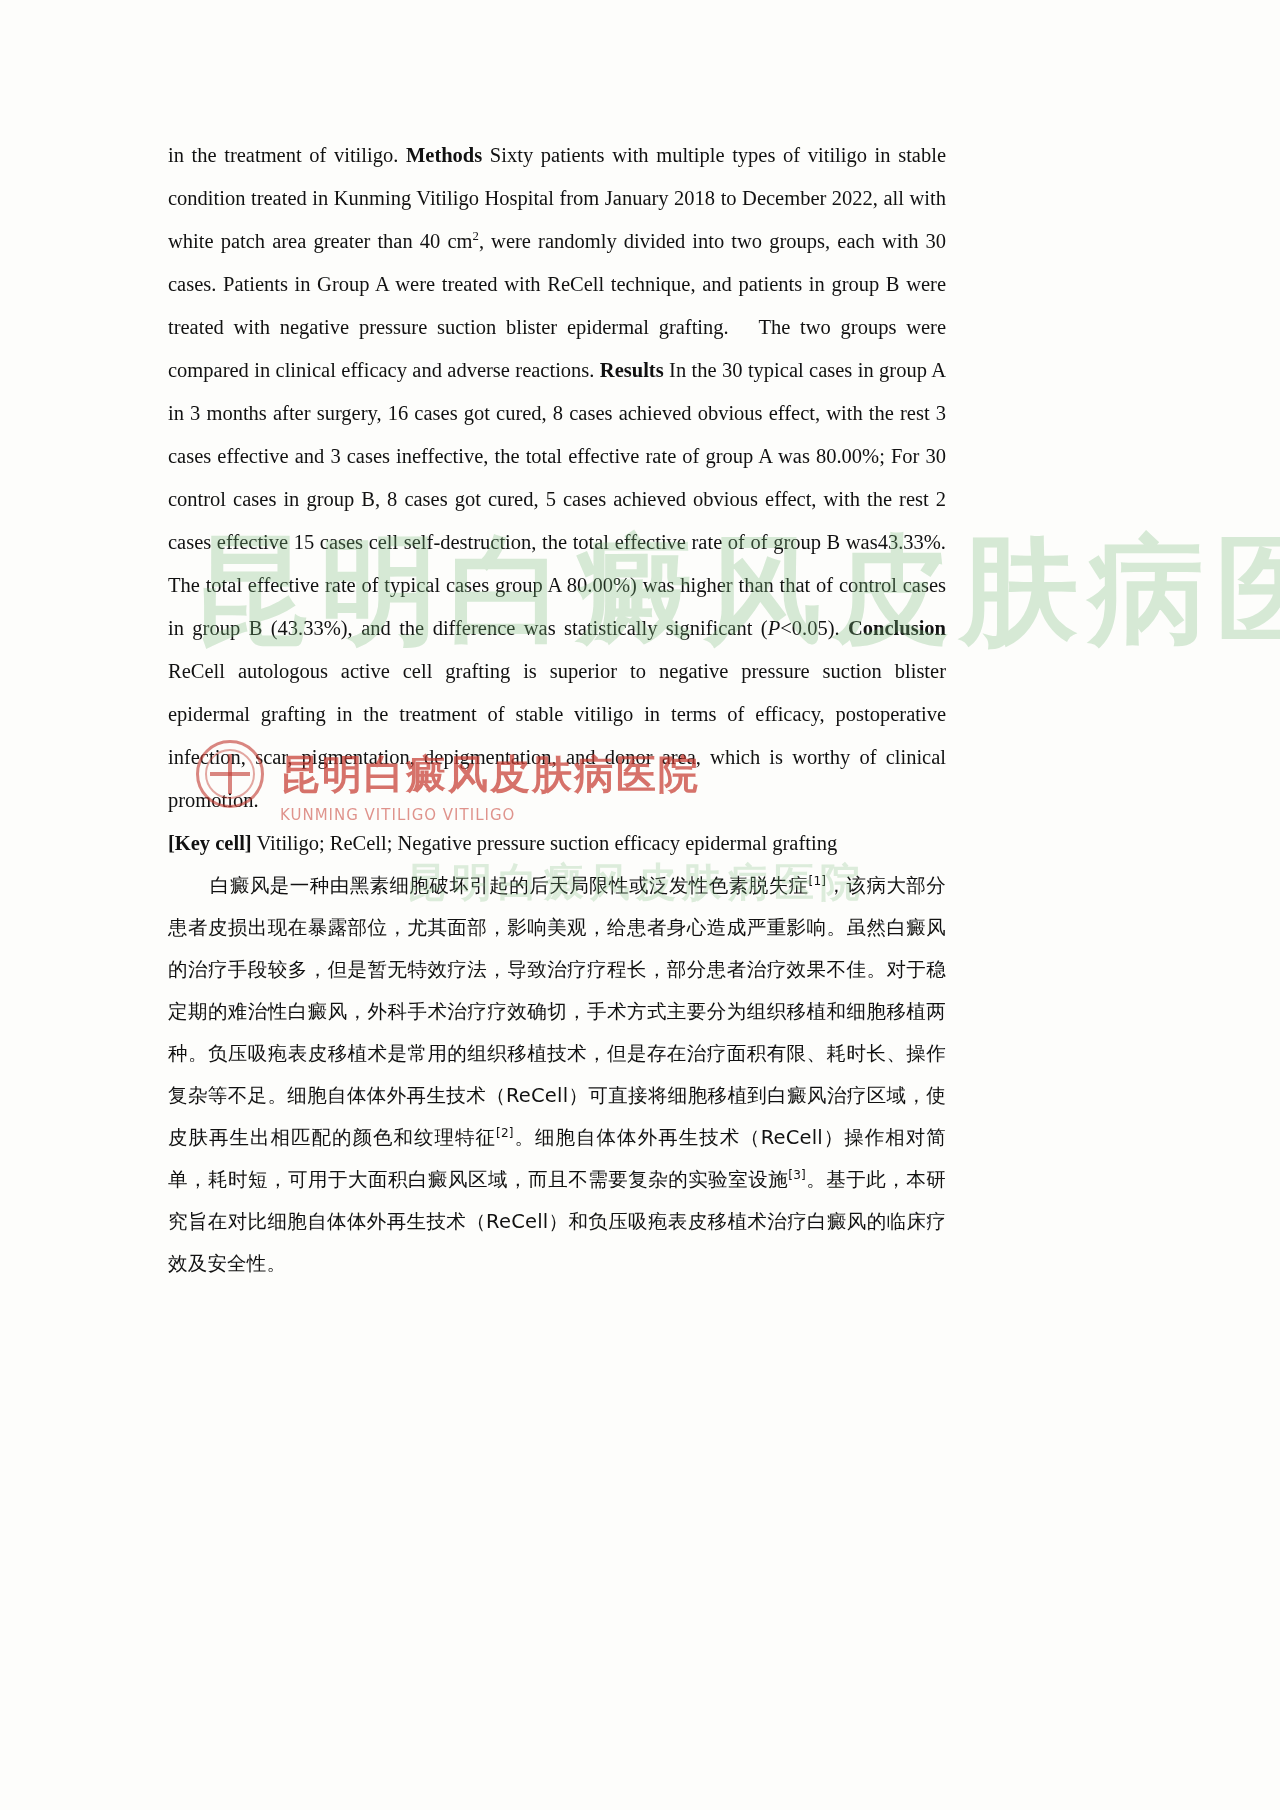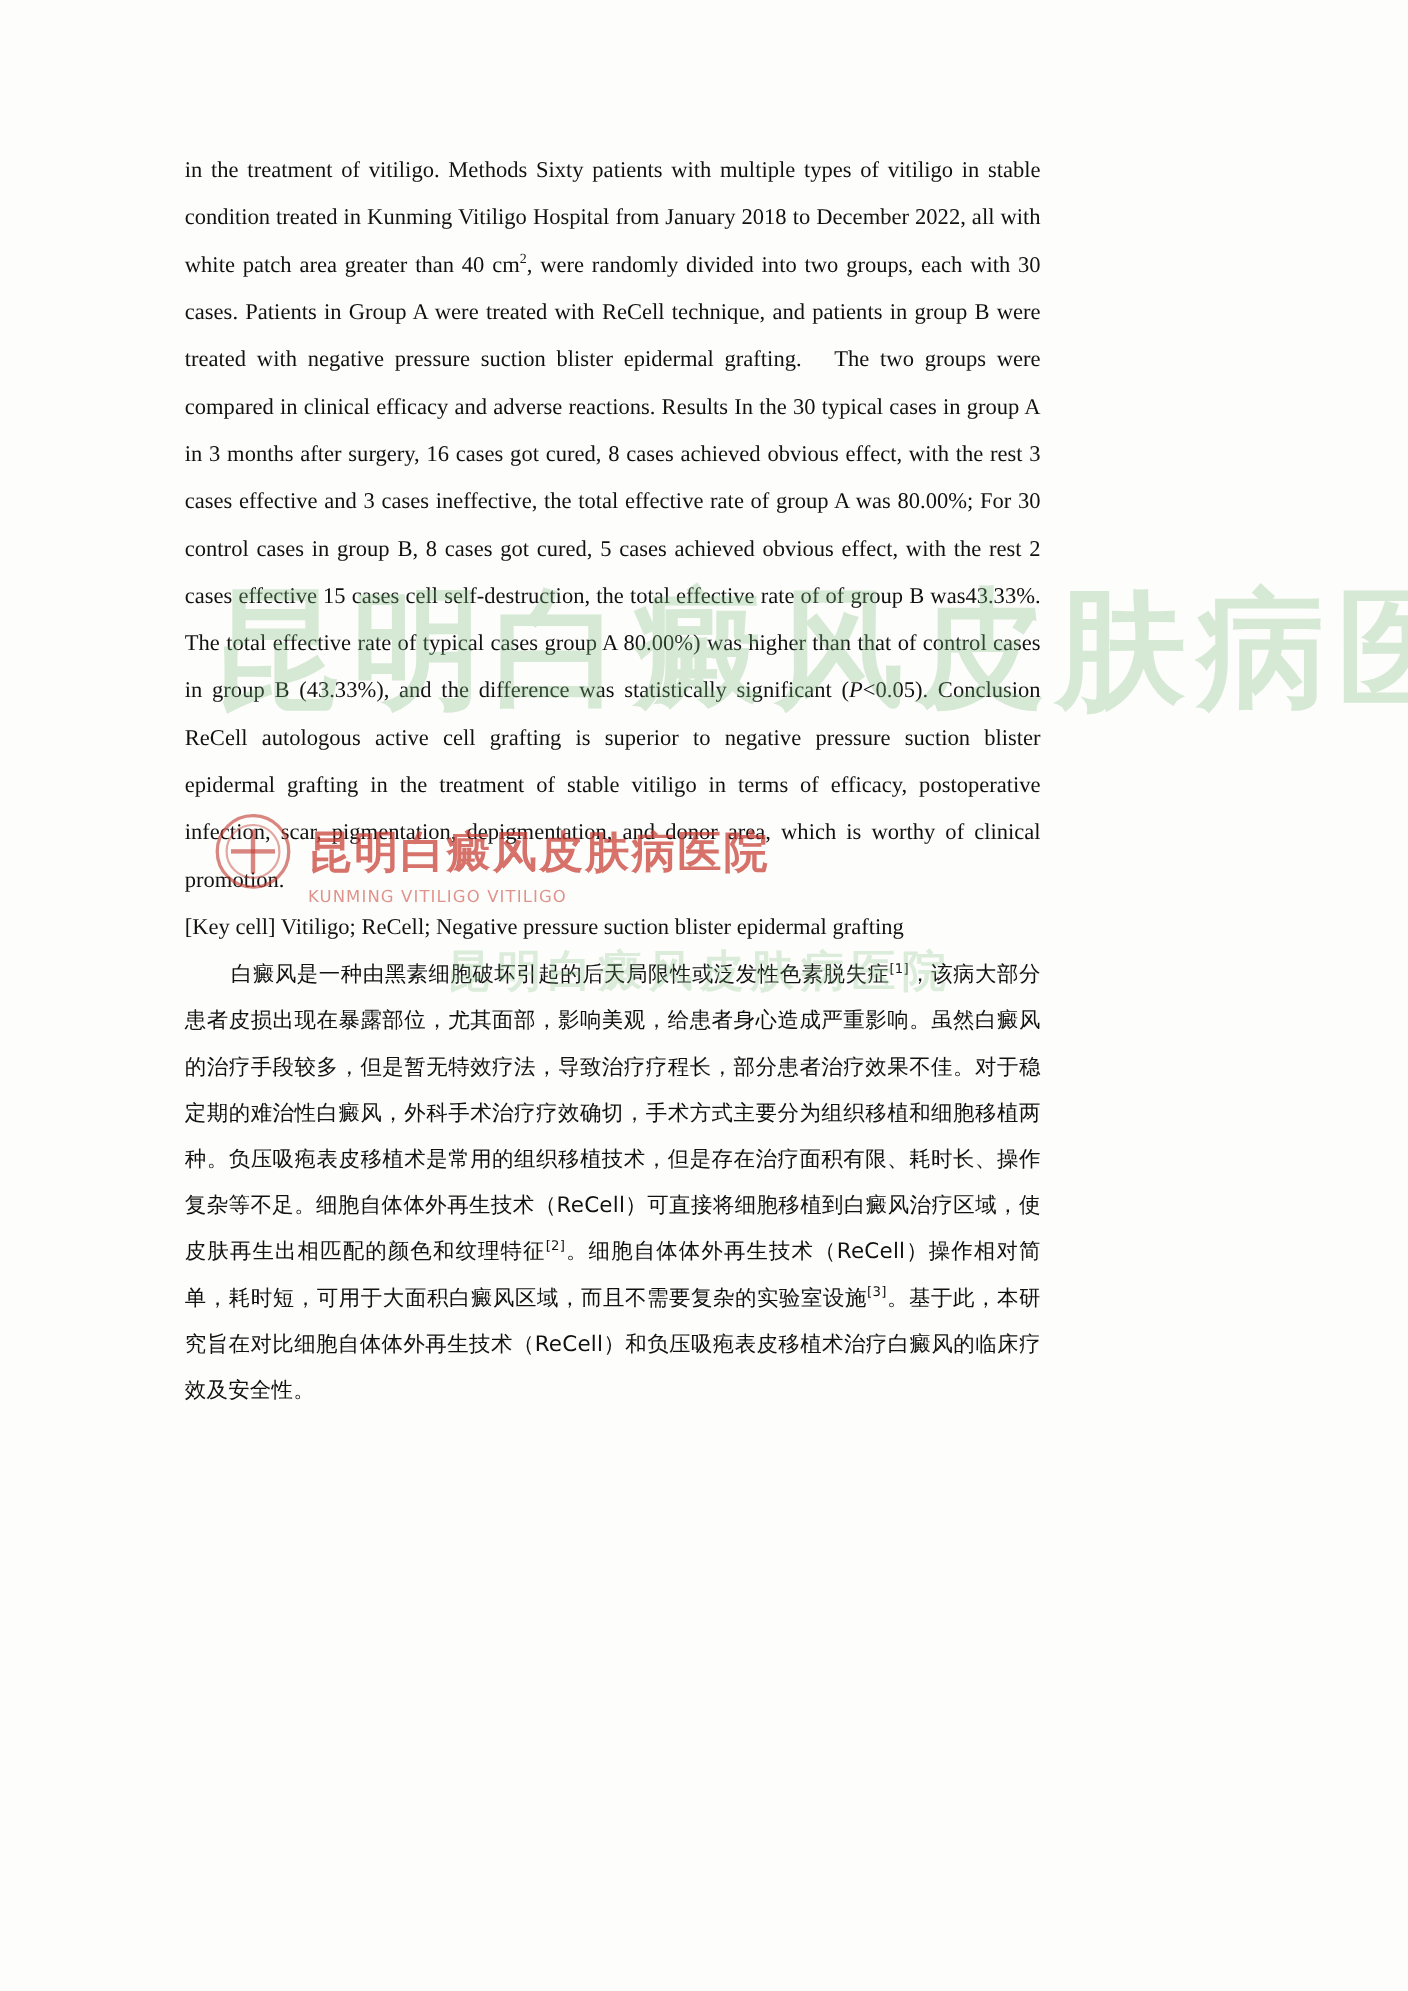--- a/index.html
+++ b/index.html
@@ -48,21 +48,21 @@
   }
   .indent-cn {
     text-indent: 42px;
   }
   .keywords {
     margin-top: 2px;
     font-size: 20.5px;
     line-height: 43px;
     text-align: left;
   }
-  b, .bold { font-weight: normal; }
+  b, .bold { font-weight: bold; }
   sup { font-size: 0.62em; vertical-align: super; line-height: 0; }
 
   
   .watermark {
     position: absolute;
     left: 0;
     top: 0;
     width: 1280px;
     height: 1810px;
     pointer-events: none;
@@ -163,19 +163,19 @@
     </div>
     <div class="wm-sub">KUNMING VITILIGO VITILIGO</div>
     <div class="wm-cn-lower">昆明白癜风皮肤病医院</div>
   </div>
 
   <div class="content">
 
     <p class="para en" id="abstract-paragraph"><span>in the treatment of vitiligo. </span><b>Methods</b><span> Sixty patients with multiple types of vitiligo in stable condition treated in Kunming Vitiligo Hospital from January 2018 to December 2022, all with white patch area greater than 40 cm</span><sup>2</sup><span>, were randomly divided into two groups, each with 30 cases. Patients in Group A were treated with ReCell technique, and patients in group B were treated with negative pressure suction blister epidermal grafting.　The two groups were compared in clinical efficacy and adverse reactions. </span><b>Results</b><span> In the 30 typical cases in group A in 3 months after surgery, 16 cases got cured, 8 cases achieved obvious effect, with the rest 3 cases effective and 3 cases ineffective, the total effective rate of group A was 80.00%; For 30 control cases in group B, 8 cases got cured, 5 cases achieved obvious effect, with the rest 2 cases effective 15 cases cell self-destruction, the total effective rate of of group B was43.33%. The total effective rate of typical cases group A 80.00%) was higher than that of control cases in group B (43.33%), and the difference was statistically significant (</span><i>P</i><span>&lt;0.05). </span><b>Conclusion</b><span> ReCell autologous active cell grafting is superior to negative pressure suction blister epidermal grafting in the treatment of stable vitiligo in terms of efficacy, postoperative infection, scar, pigmentation, depigmentation, and donor area, which is worthy of clinical promotion.</span></p>
 
     <p class="para en keywords">
-      <b>[Key cell]</b><span> Vitiligo; ReCell; Negative pressure suction blister epidermal grafting</span>
+      <b>[Key cell]</b><span> Vitiligo; ReCell; Negative pressure suction efficacy epidermal grafting</span>
     </p>
 
     <p class="cn indent-cn" id="body-paragraph-1"><span>白癜风是一种由黑素细胞破坏引起的后天局限性或泛发性色素脱失症</span><sup>[1]</sup><span>，该病大部分患者皮损出现在暴露部位，尤其面部，影响美观，给患者身心造成严重影响。虽然白癜风的治疗手段较多，但是暂无特效疗法，导致治疗疗程长，部分患者治疗效果不佳。对于稳定期的难治性白癜风，外科手术治疗疗效确切，手术方式主要分为组织移植和细胞移植两种。负压吸疱表皮移植术是常用的组织移植技术，但是存在治疗面积有限、耗时长、操作复杂等不足。细胞自体体外再生技术（ReCell）可直接将细胞移植到白癜风治疗区域，使皮肤再生出相匹配的颜色和纹理特征</span><sup>[2]</sup><span>。细胞自体体外再生技术（ReCell）操作相对简单，耗时短，可用于大面积白癜风区域，而且不需要复杂的实验室设施</span><sup>[3]</sup><span>。基于此，本研究旨在对比细胞自体体外再生技术（ReCell）和负压吸疱表皮移植术治疗白癜风的临床疗效及安全性。</span></p>
 
   </div>
 </div>
 
 </body></html>

